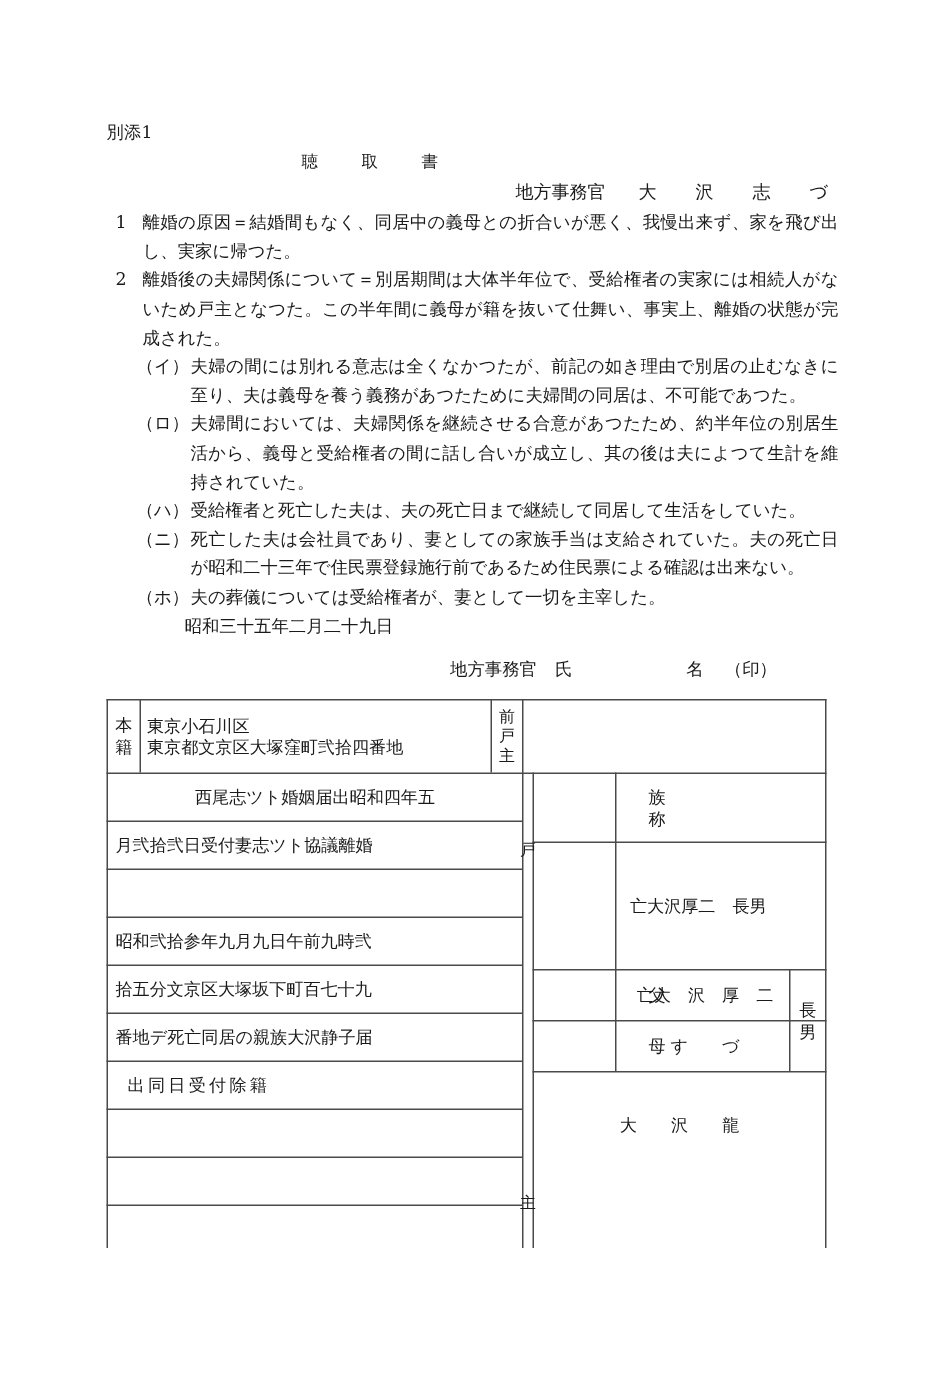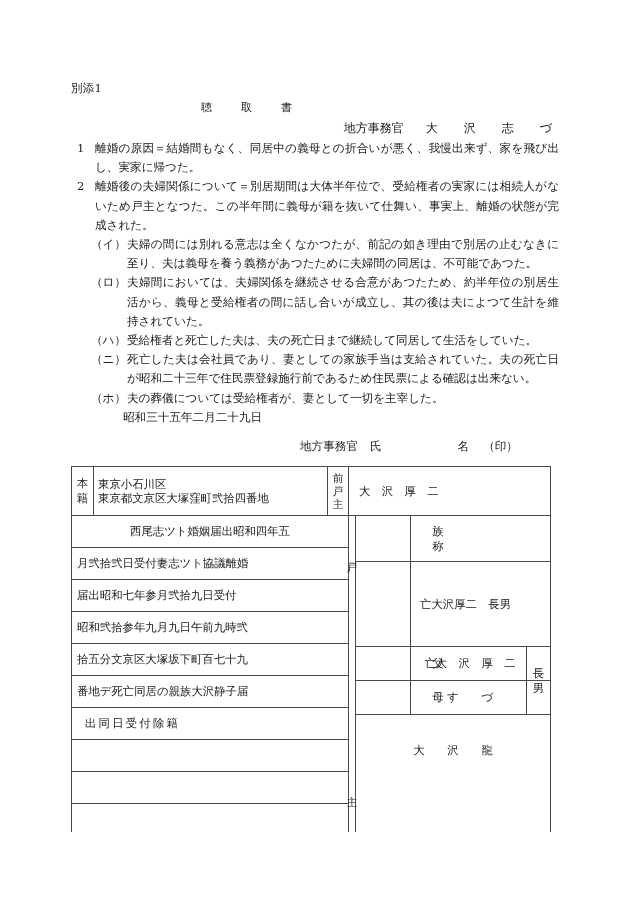--- a/index.html
+++ b/index.html
@@ -260,25 +260,23 @@
     </div>
     <div class="cell addr-cell" style="left:27px;top:1px;width:228px;height:48px;">
       <div>東京小石川区</div>
       <div>東京都文京区大塚窪町弐拾四番地</div>
     </div>
     <div class="cell vert-label" style="left:257px;top:1px;width:20px;height:48px;font-size:10.6px;line-height:13px;">
       <span>前</span>
       <span>戸</span>
       <span>主</span>
     </div>
-    <div class="cell spread-name" style="left:288px;top:1px;width:180px;height:48px;">大　沢　厚　二</div>
 
     <div class="cell jpn-row indent" style="left:10px;top:50px;width:258px;height:31px;">西尾志ツト婚姻届出昭和四年五</div>
     <div class="cell jpn-row" style="left:6px;top:82px;width:266px;height:31px;">月弐拾弐日受付妻志ツト協議離婚</div>
-    <div class="cell jpn-row" style="left:6px;top:114px;width:266px;height:31px;">届出昭和七年参月弐拾九日受付</div>
     <div class="cell jpn-row" style="left:6px;top:146px;width:266px;height:31px;">昭和弐拾参年九月九日午前九時弐</div>
     <div class="cell jpn-row" style="left:6px;top:178px;width:266px;height:31px;">拾五分文京区大塚坂下町百七十九</div>
     <div class="cell jpn-row" style="left:6px;top:210px;width:266px;height:31px;">番地デ死亡同居の親族大沢静子届</div>
     <div class="cell left-mid" style="left:14px;top:242px;width:266px;height:31px;letter-spacing:2.2px;">出同日受付除籍</div>
     <div class="cell left-mid" style="left:6px;top:274px;width:266px;height:31px;"></div>
     <div class="cell left-mid" style="left:6px;top:306px;width:266px;height:31px;"></div>
     <div class="cell left-mid" style="left:6px;top:338px;width:266px;height:28px;"></div>
 
     <div class="cell vert-spread" style="left:278px;top:50px;width:6px;height:316px;font-size:10.6px;padding:44px 0 22px 0;">
       <span>戸</span>

